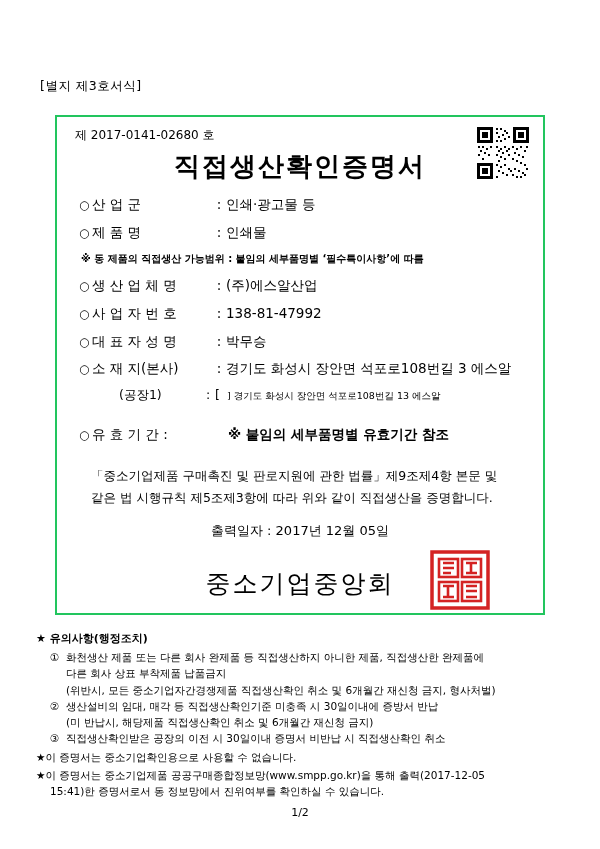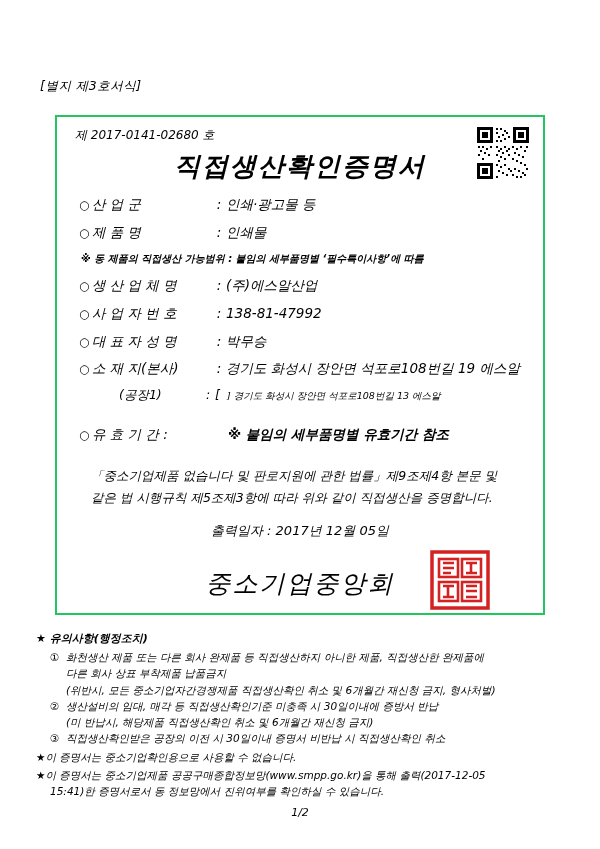--- a/index.html
+++ b/index.html
@@ -13,21 +13,20 @@
     font-family: "DejaVu Sans", "Liberation Sans", sans-serif;
     color: #000000;
     position: relative;
     overflow: hidden;
   }
   .page {
     position: relative;
     width: 600px;
     height: 849px;
     box-sizing: border-box;
-    font-style: italic;
   }
 
   
   .form-tag {
     position: absolute;
     left: 40px;
     top: 78px;
     font-size: 12.5px;
     letter-spacing: 0.5px;
   }
@@ -329,40 +328,40 @@
         <span class="bullet">○</span>
         <span class="label">대 표 자 성 명</span>
         <span class="colon">:</span>
         <span class="value">박무승</span>
       </div>
 
       <div class="row">
         <span class="bullet">○</span>
         <span class="label">소 재 지(본사)</span>
         <span class="colon">:</span>
-        <span class="value">경기도 화성시 장안면 석포로108번길 19 에스알</span>
+        <span class="value">경기도 화성시 장안면 석포로108번길 3 에스알</span>
       </div>
 
       <div class="factory-row">
         <span class="factory-label">(공장1)</span>
         <span class="factory-colon">:</span>
         <span class="factory-bracket">[</span>
         <span class="factory-value">] 경기도 화성시 장안면 석포로108번길 13 에스알</span>
       </div>
 
       <div class="valid-row">
         <span class="bullet">○</span>
         <span class="label" style="flex:0 0 136px;">유  효  기  간  :</span>
         <span class="value strong" style="font-weight:bold;">※ 붙임의 세부품명별 유효기간 참조</span>
       </div>
 
     </div>
 
     <div class="legal">
-      <p>「중소기업제품 없습니다 및 판로지원에 관한 법률」제9조제4항 본문 및</p>
+      <p>「중소기업제품 구매촉진 및 판로지원에 관한 법률」제9조제4항 본문 및</p>
       <p>같은 법 시행규칙 제5조제3항에 따라 위와 같이 직접생산을 증명합니다.</p>
     </div>
 
     <div class="print-date">출력일자 : 2017년 12월 05일</div>
 
     <div class="issuer">중소기업중앙회</div>
 
     <div class="seal">
       <svg width="62" height="62" viewBox="0 0 62 62" xmlns="http://www.w3.org/2000/svg">
         <rect x="3" y="3" width="56" height="56" fill="none" stroke="#d42222" stroke-width="3.5"></rect>

